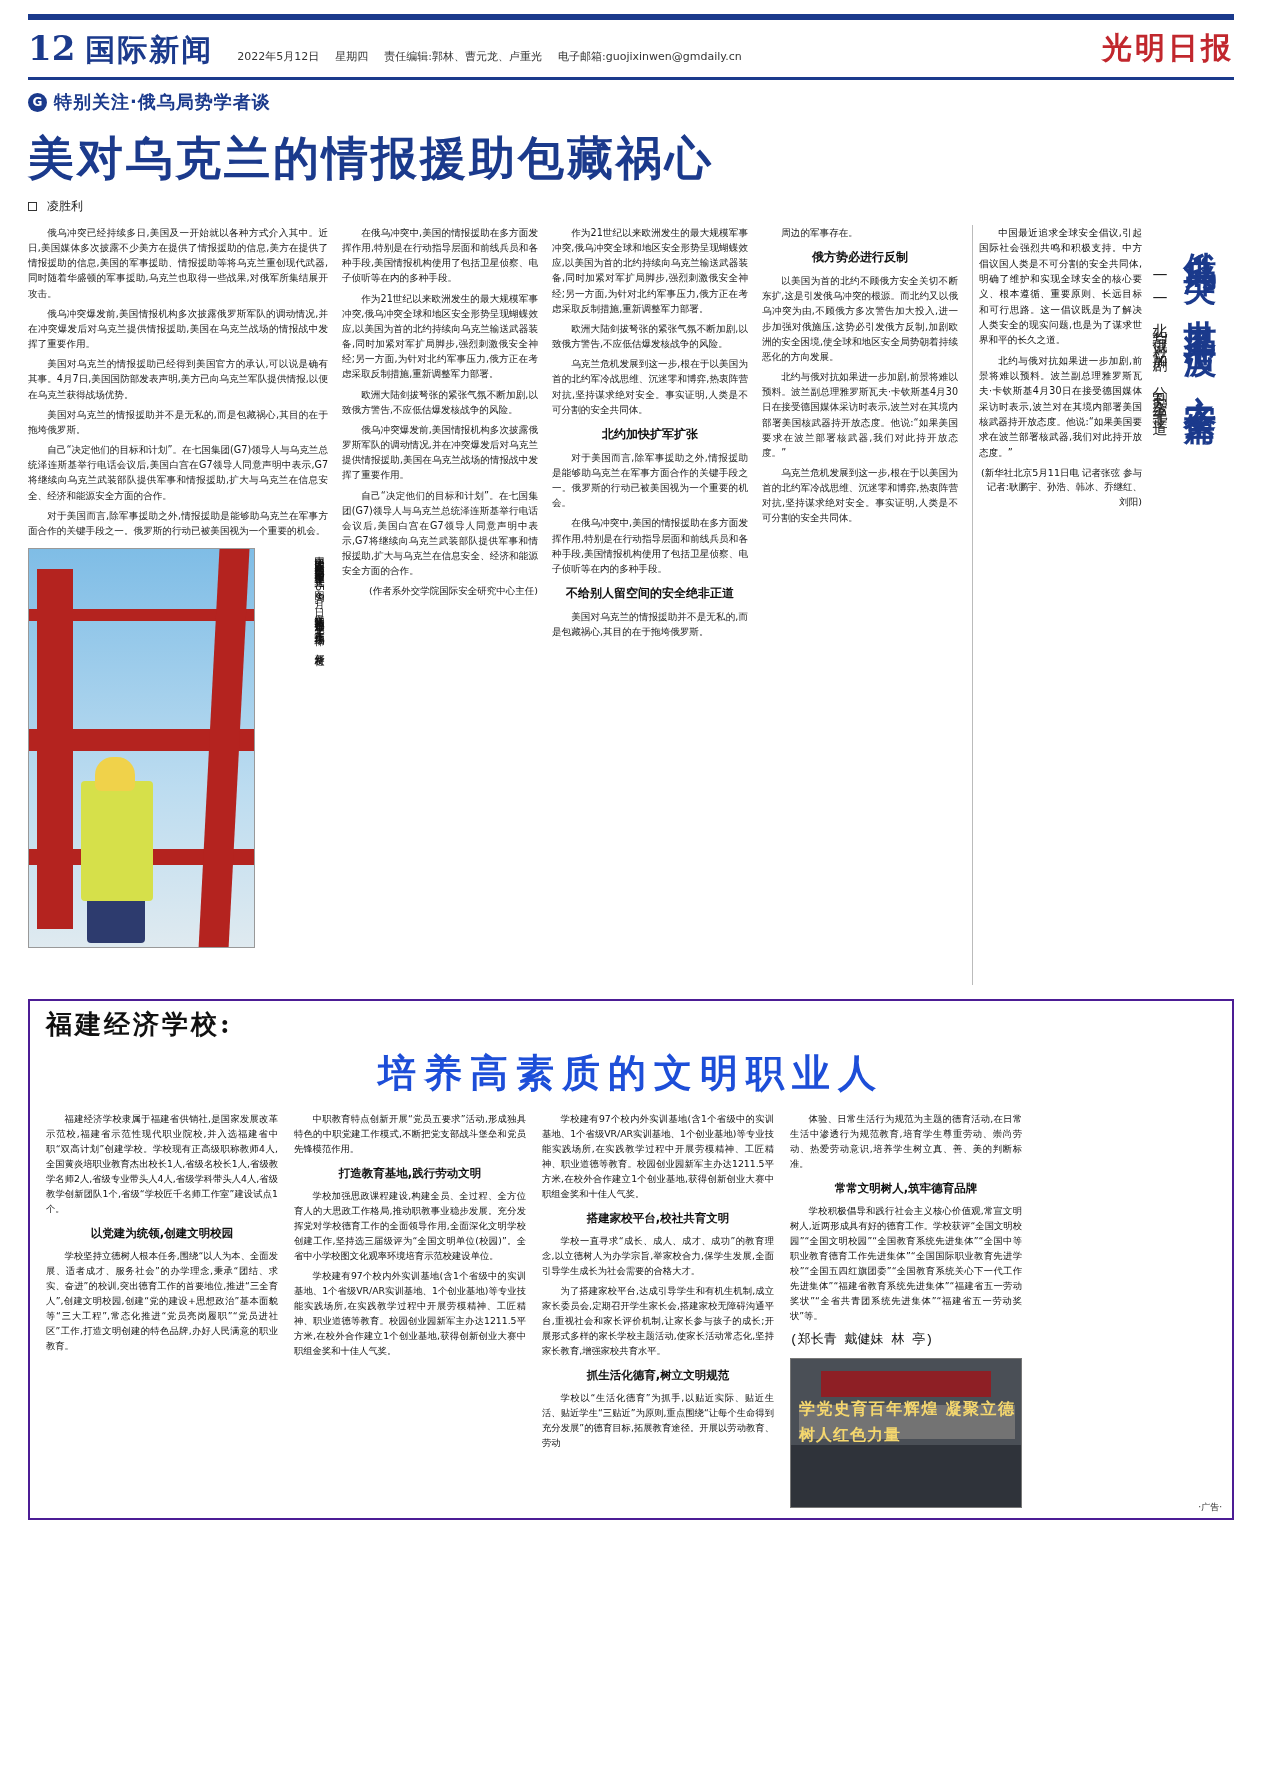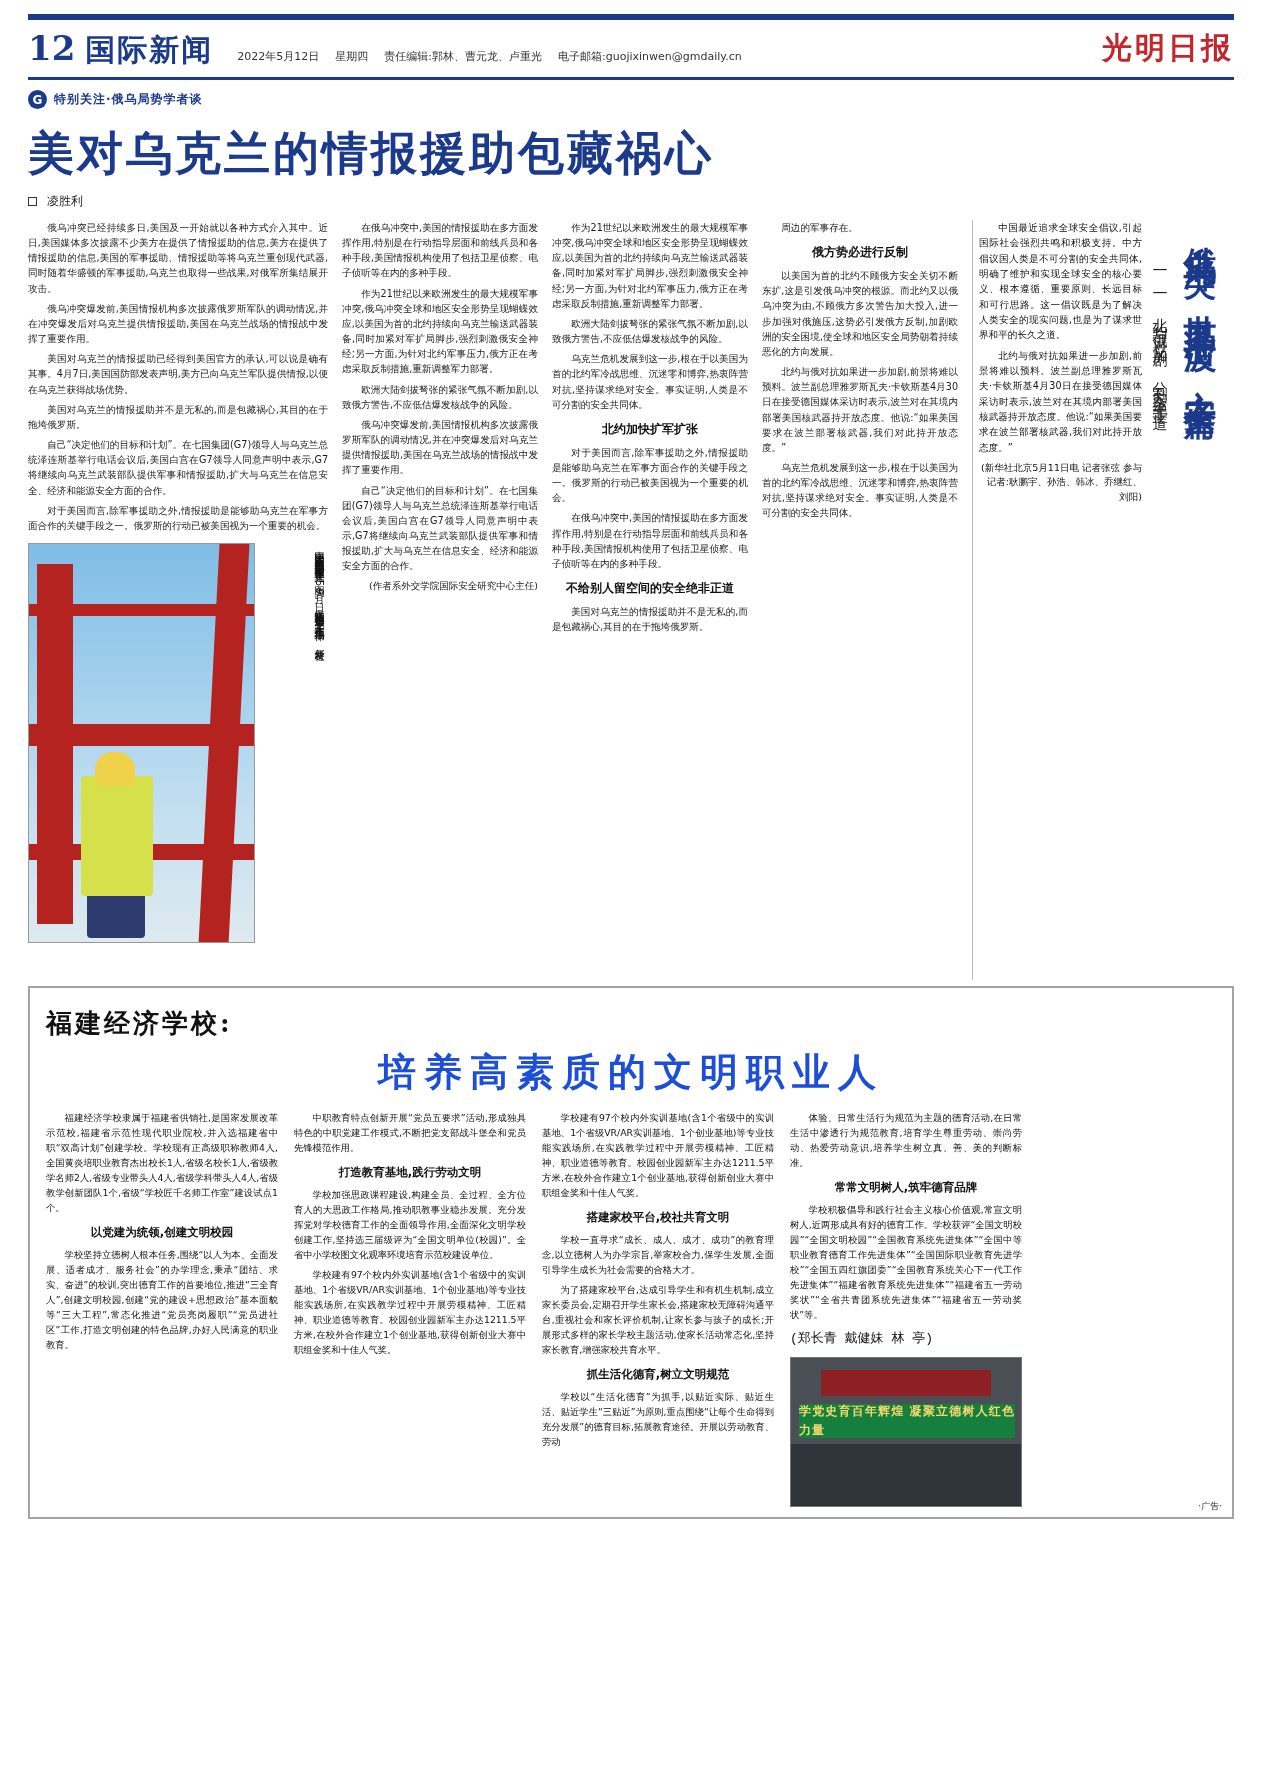--- a/index.html
+++ b/index.html
@@ -29,21 +29,21 @@
     font-family:"DejaVu Serif","Liberation Serif",serif;
     padding-bottom:2px;
   }
 
   
   .special-tag { display:flex; align-items:center; gap:7px; margin-top:10px; }
   .special-circle {
     width:19px; height:19px; border-radius:50%; background:#1b3a8c; color:#fff;
     font-size:12px; display:flex; align-items:center; justify-content:center; font-weight:bold;
   }
-  .special-text { font-size:12px; font-weight:bold; color:#1b3a8c; letter-spacing:1px; }
+  .special-text { font-size:18px; font-weight:bold; color:#1b3a8c; letter-spacing:1px; }
 
   
   .headline {
     font-size:46px; font-weight:bold; color:#1b3a8c; letter-spacing:3px;
     margin:14px 0 8px 0; font-family:"DejaVu Serif","Liberation Serif",serif;
   }
   .byline { font-size:12px; color:#222; margin-bottom:10px; display:flex; gap:10px; align-items:center;}
   .byline .sq { display:inline-block; width:9px; height:9px; border:1px solid #333; }
 
   
@@ -94,39 +94,39 @@
   .w1 { left:52px; top:232px; width:72px; height:120px; background:#d6e04a; }
   .w1h { left:66px; top:208px; width:40px; height:34px; background:#f0d24a; border-radius:18px 18px 6px 6px; }
   .w1l { left:58px; top:348px; width:58px; height:46px; background:#2d3b6e; }
   .photo-cap {
     width:150px; font-size:10px; line-height:1.7; color:#111;
     writing-mode:vertical-rl; height:400px; letter-spacing:1px;
   }
 
   
   .ad {
-    margin-top:6px; border:2px solid #a3a3a3; padding:18px 16px 10px 16px;
+    margin-top:14px; border:2px solid #4c1d95; padding:6px 16px 10px 16px;
     position:relative;
   }
   .ad-head-1 { font-size:26px; font-weight:bold; letter-spacing:3px; color:#111; font-family:"DejaVu Serif","Liberation Serif",serif;}
   .ad-head-2 {
     font-size:38px; font-weight:bold; letter-spacing:8px; color:#1d4ed8; text-align:center;
     font-family:"DejaVu Serif","Liberation Serif",serif; margin:6px 0 12px 0;
   }
   .ad-cols { display:flex; gap:16px; }
   .ad-col { width:232px; font-size:9.3px; line-height:1.62; text-align:justify; }
   .ad-col p { margin:0 0 5px 0; text-indent:2em; }
   .ad-sub { font-size:11.5px; font-weight:bold; text-align:center; margin:8px 0 5px 0; }
   .ad-photo {
     width:232px; height:150px; margin-top:8px; position:relative; overflow:hidden;
     background:#4a4f56; border:1px solid #777;
   }
   .ad-banner {
-    position:absolute; left:8px; top:46px; width:216px; height:34px; background:#15803d;
-    color:#f5d76e; font-size:12px; font-weight:bold; display:flex; align-items:center; justify-content:center;
+    position:absolute; left:8px; top:46px; width:216px; height:34px; background:#737373;
+    color:#f5d76e; font-size:16px; font-weight:bold; display:flex; align-items:center; justify-content:center;
     letter-spacing:1px;
   }
   .ad-crowd { position:absolute; left:0; bottom:0; width:232px; height:62px; background:#2f333a; }
   .ad-sign { position:absolute; left:30px; top:12px; width:170px; height:26px; background:#8e1f25; }
   .ad-credit { font-size:13px; text-align:left; margin-top:6px;font-family:Liberation Mono, monospace; }
   .ad-mark { position:absolute; right:10px; bottom:4px; font-size:9px; color:#333; }
 </style>
 </head>
 <body>
 

